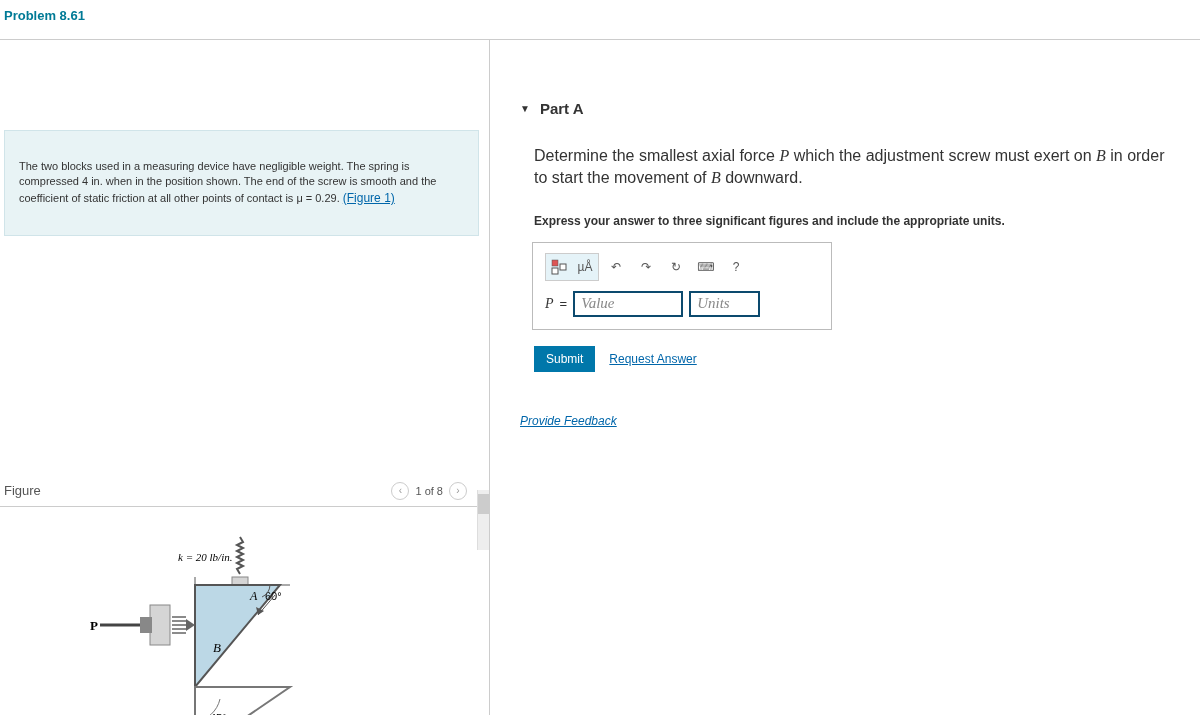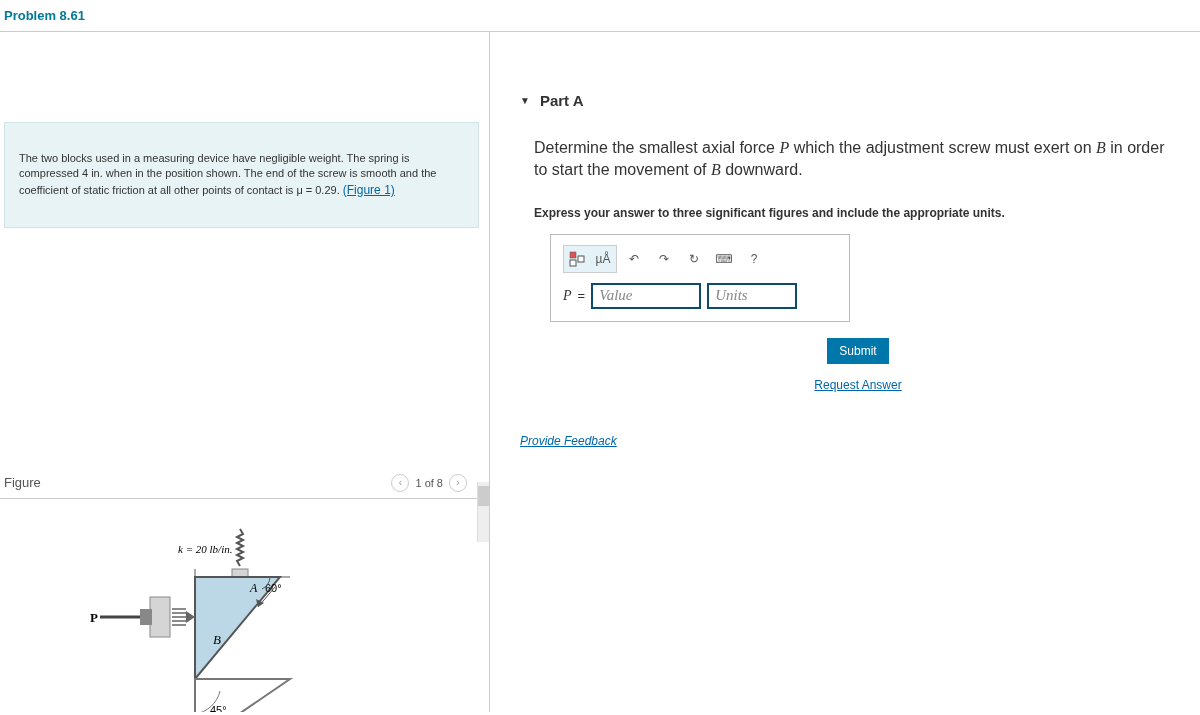--- a/index.html
+++ b/index.html
@@ -4,21 +4,21 @@
 <style>
   * { box-sizing: border-box; }
   body {
     margin: 0;
     font-family: Arial, Helvetica, sans-serif;
     font-size: 12px;
     color: #333;
     background: #fff;
   }
   .header-bar {
-    padding: 8px 4px 8px 4px;
+    padding: 8px 4px 16px 4px;
     border-bottom: 1px solid #ccc;
   }
   .problem-title {
     color: #007a96;
     font-weight: bold;
     font-size: 13px;
   }
   .content {
     display: flex;
     height: 680px;
@@ -58,40 +58,40 @@
   .part-label { font-weight:bold; font-size:15px; }
   .caret { font-size:10px; }
   .question { font-size:16px; margin-bottom:24px; line-height:1.4;}
   .instruction { font-weight:bold; font-size:12px; margin-bottom:14px;}
   .answer-box {
     border:1px solid #bbb;
     padding: 10px 12px 12px 12px;
     width: 300px;
     background:#fff;
     margin-bottom:16px;
-    margin-left:30px;
+    margin-left:12px;
   }
   .toolbar { display:flex; align-items:center; gap:4px; margin-bottom:10px; justify-content:flex-start;}
   .tool-grp { display:flex; border:1px solid #ccc; }
   .tool-btn {
     width:26px; height:26px; display:flex; align-items:center; justify-content:center;
     font-size:12px; color:#555; cursor:pointer; background:#fff;
   }
   .tool-btn.active { background:#e5f3f8; }
   .ans-line { display:flex; align-items:center; gap:6px;}
   .eq-var { font-style:italic; font-family: 'Times New Roman', serif; font-size:14px;}
   .eq-eq { font-size:13px;}
   .val-input, .unit-input {
     height:26px; border:2px solid #0c4a6e; padding:2px 6px;
     font-family:'Times New Roman', serif; font-size:15px;
   }
   .val-input { width:110px; }
-  .unit-input { width:90px; }
+  .unit-input { width:71px; }
   .val-input::placeholder, .unit-input::placeholder { color:#888; font-style:italic;}
-  .actions { display:flex; align-items:center; gap:14px; margin-left:14px;flex-direction:column;}
+  .actions { display:flex; align-items:center; gap:14px; margin-left:14px;}
   .submit-btn { background:#0077aa; color:#fff; border:none; padding:6px 12px; font-size:12px; cursor:pointer;}
   .link { color:#0066aa; text-decoration:underline; font-size:12px; cursor:pointer;}
   .feedback { margin-top:42px; margin-left:0px;font-style:italic; }
   .it { font-style:italic; font-family:'Times New Roman', serif;}
   .scroll-hint { position:absolute; right:0; top:450px; width:12px; height:60px; background:#eee; border-left:1px solid #ddd;}
   .scroll-thumb { width:100%; height:20px; background:#ccc; margin-top:4px;}
 </style>
 </head>
 <body>
 

